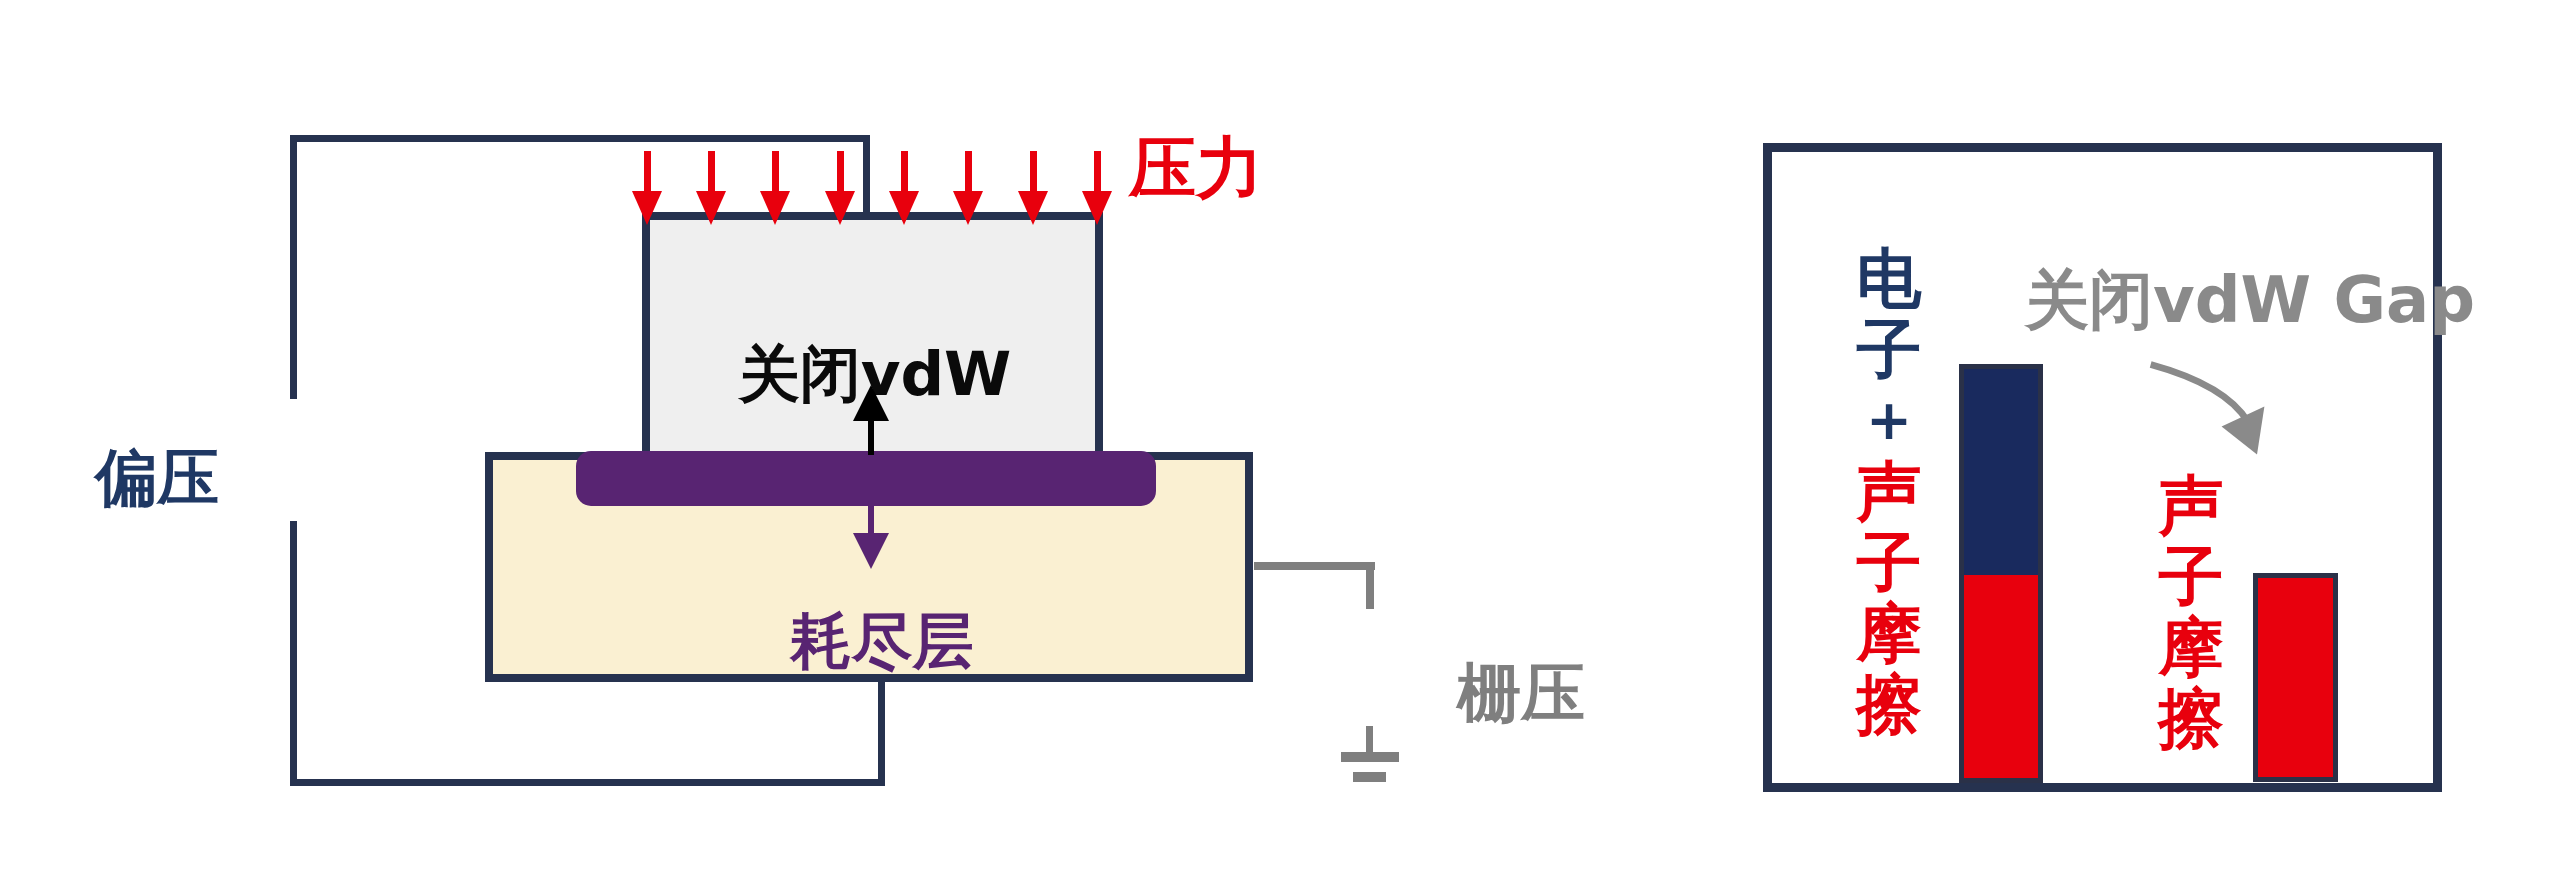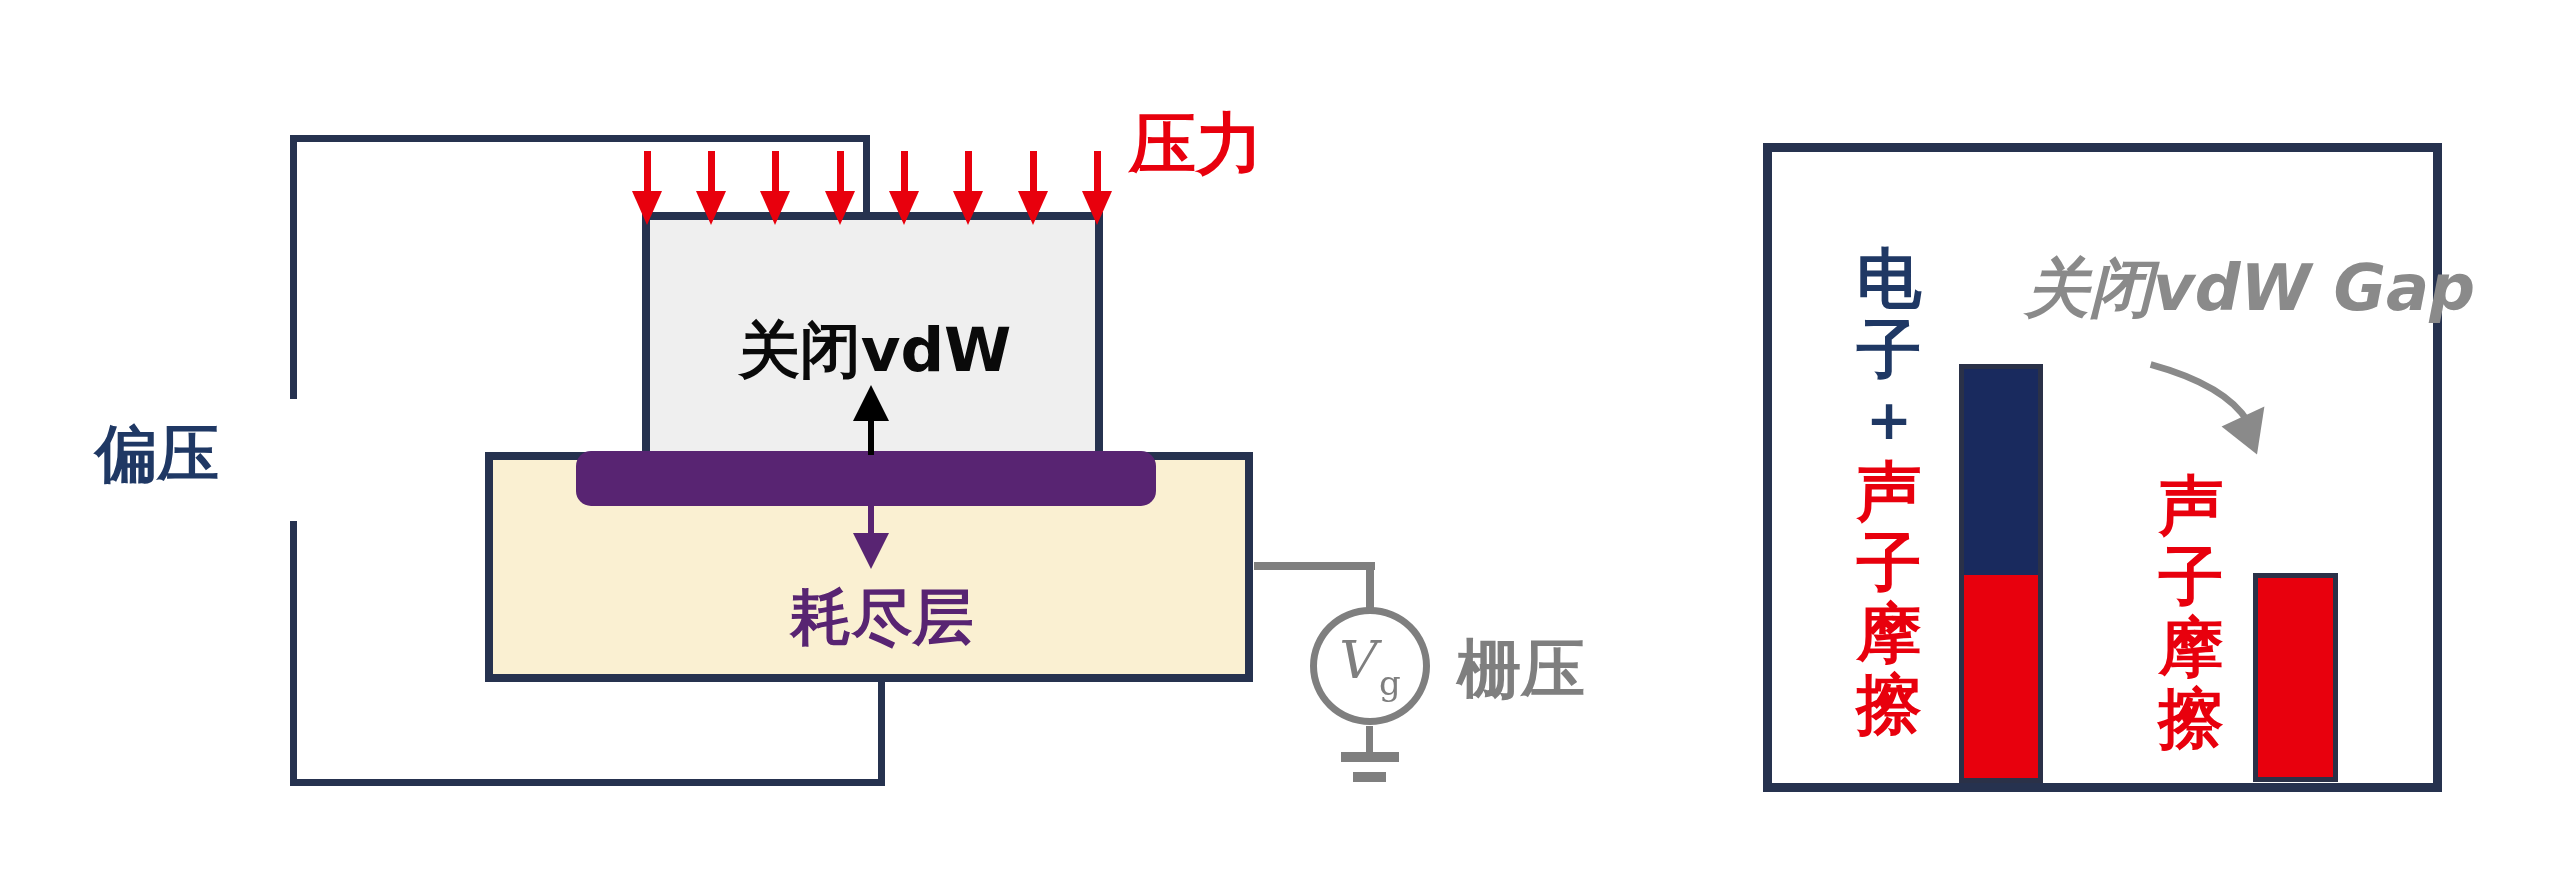--- a/index.html
+++ b/index.html
@@ -4,21 +4,21 @@
 <style>
   html,body{margin:0;padding:0;background:#ffffff;}
   #stage{
     position:relative;width:2576px;height:888px;background:#ffffff;overflow:hidden;
     font-family:"DejaVu Sans","Liberation Sans",sans-serif;
   }
   .abs{position:absolute;}
   .wire{position:absolute;background:var(--wire);}
   .gwire{position:absolute;background:var(--gray);}
   .label{position:absolute;font-weight:900;line-height:1;white-space:nowrap;}
-  .cx{transform:translateX(-50%);}
+  .cx{transform:translateX(-50%);margin-top:24px;}
   .source-circle{
     position:absolute;border-radius:50%;background:#ffffff;box-sizing:border-box;
     display:flex;align-items:center;justify-content:center;
   }
   .vsym{font-family:"DejaVu Serif","Liberation Serif",serif;font-style:italic;font-size:56px;}
   .vsub{font-family:"DejaVu Serif","Liberation Serif",serif;font-style:normal;font-size:34px;vertical-align:-16.3px;margin-left:1.5px;}
   .block{position:absolute;box-sizing:border-box;}
   
   .p-arrow{position:absolute;width:31px;height:74px;}
   .p-arrow .shaft{position:absolute;left:12px;top:0;width:7.4px;height:41px;background:var(--red);}
@@ -104,44 +104,41 @@
         <div class="shaft"></div>
         <div class="head"></div>
       </div>
     </div>
   <div class="label" style="left:1196px;top:111px;font-size:67px;color:var(--red);">
       <span class="cx abs">压力</span>
     </div>
 
   <div class="gwire" style="left:1254px;top:562px;width:121px;height:8.1px;"></div>
   <div class="gwire" style="left:1366px;top:562px;width:8.1px;height:47px;"></div>
-  <div class="source-circle" style="left:1310px;top:607px;width:120px;height:118px;border:7.4px solid var(--gray);">
-    <span style="color:var(--gray);"><span class="vsym" style="font-size:53px;">V</span><span class="vsub">g</span></span>
-  </div>
   <div class="label" style="left:1521px;top:637px;font-size:64px;color:var(--gray);">
       <span class="cx abs">栅压</span>
     </div>
 
   <div class="gwire" style="left:1366px;top:726px;width:7.4px;height:28px;"></div>
   <div class="gwire" style="left:1341px;top:752px;width:58px;height:9.6px;"></div>
   <div class="gwire" style="left:1353px;top:772px;width:33px;height:9.6px;"></div>
 
   <div class="block" style="left:1763px;top:143px;width:679px;height:649px;border:9px solid var(--wire);background:#fff;"></div>
 
   <div id="left-col" class="vcol" style="left:1855px;top:243px;width:68px;">
       <span style="color: rgb(31, 56, 100);">电</span>
       <span style="color: rgb(31, 56, 100);">子</span>
       <span class="plus" style="color: rgb(31, 56, 100);">+</span>
       <span style="color: rgb(232, 0, 13);">声</span>
       <span style="color: rgb(232, 0, 13);">子</span>
       <span style="color: rgb(232, 0, 13);">摩</span>
       <span style="color: rgb(232, 0, 13);">擦</span>
     </div>
 
-  <div class="label" style="left:2025px;top:256px;font-size:64px;font-weight:700;color:var(--graytext);font-style:italic;"><span>关闭vdW Gap</span></div>
+  <div class="label" style="left:2025px;top:268px;font-size:64px;font-weight:700;color:var(--graytext);"><span>关闭vdW Gap</span></div>
 
   <svg class="abs" style="left:2130px;top:337px;" width="192" height="148" viewBox="0 0 260 200">
     <path d="M 28 37 Q 130 65 160 115" fill="none" stroke="#8A8A8A" stroke-width="9"></path>
     <polygon points="172,159 124,121 182,94" fill="#8A8A8A"></polygon>
   </svg>
 
   <div id="right-col" class="vcol" style="left:2157px;top:470px;width:68px;">
       <span style="color: rgb(232, 0, 13);">声</span>
       <span style="color: rgb(232, 0, 13);">子</span>
       <span style="color: rgb(232, 0, 13);">摩</span>

